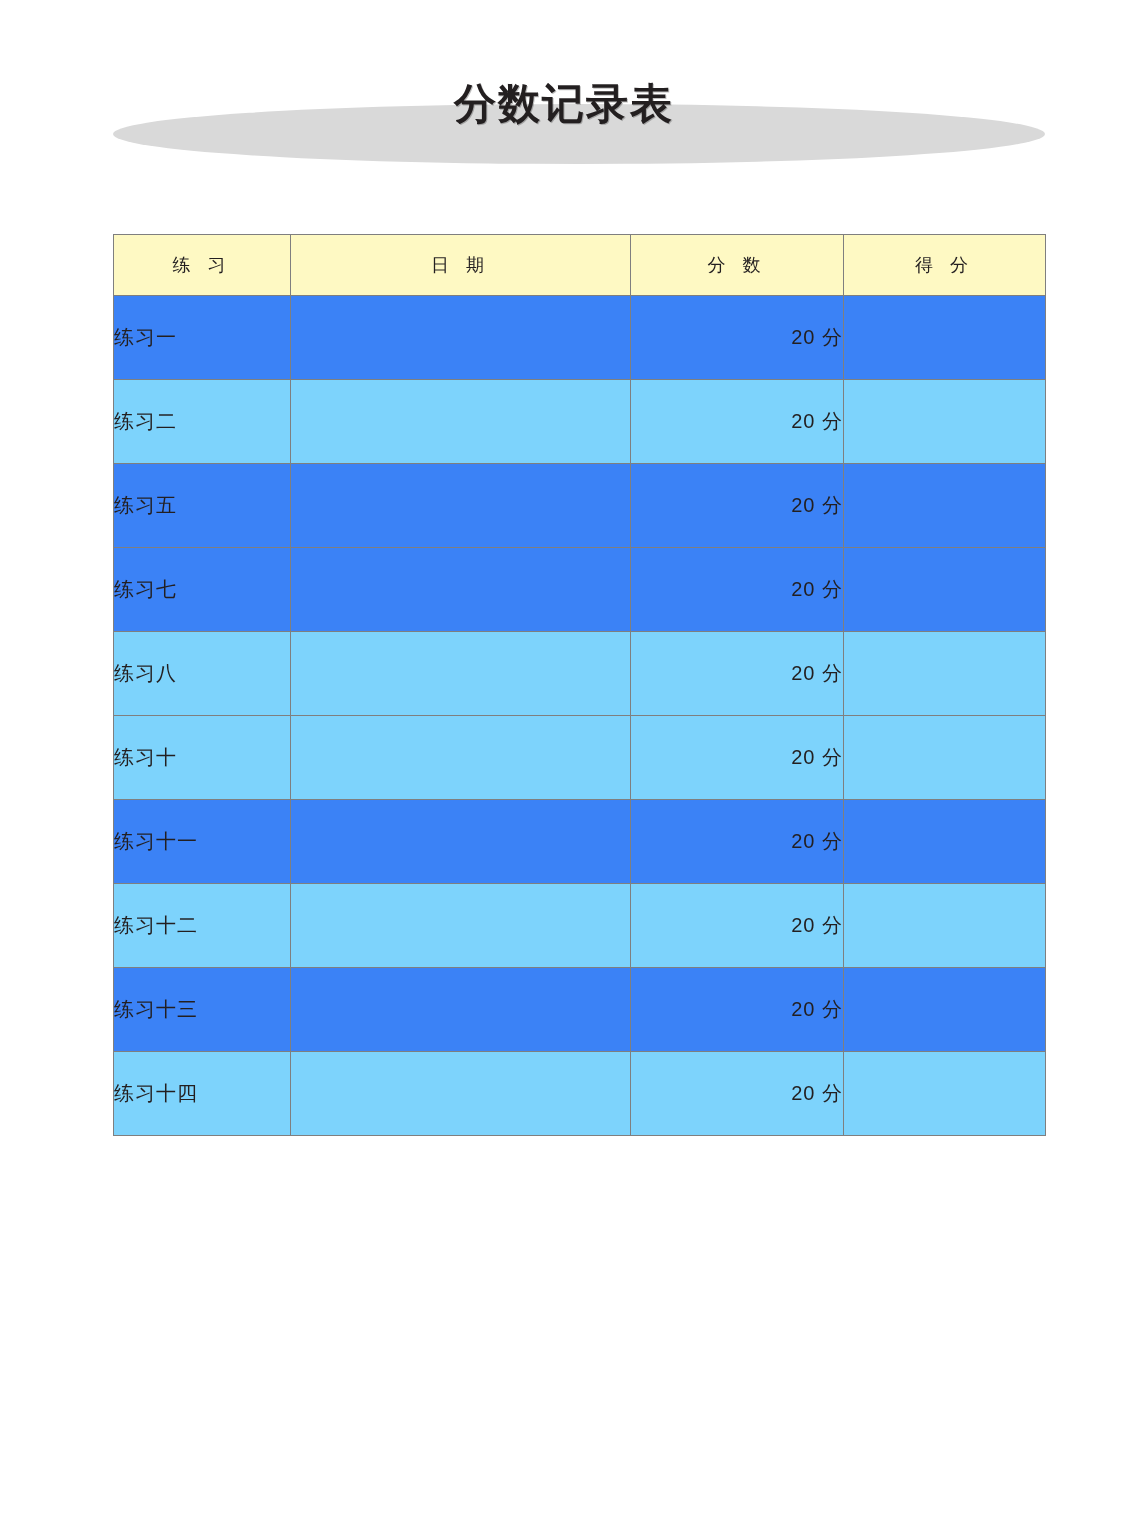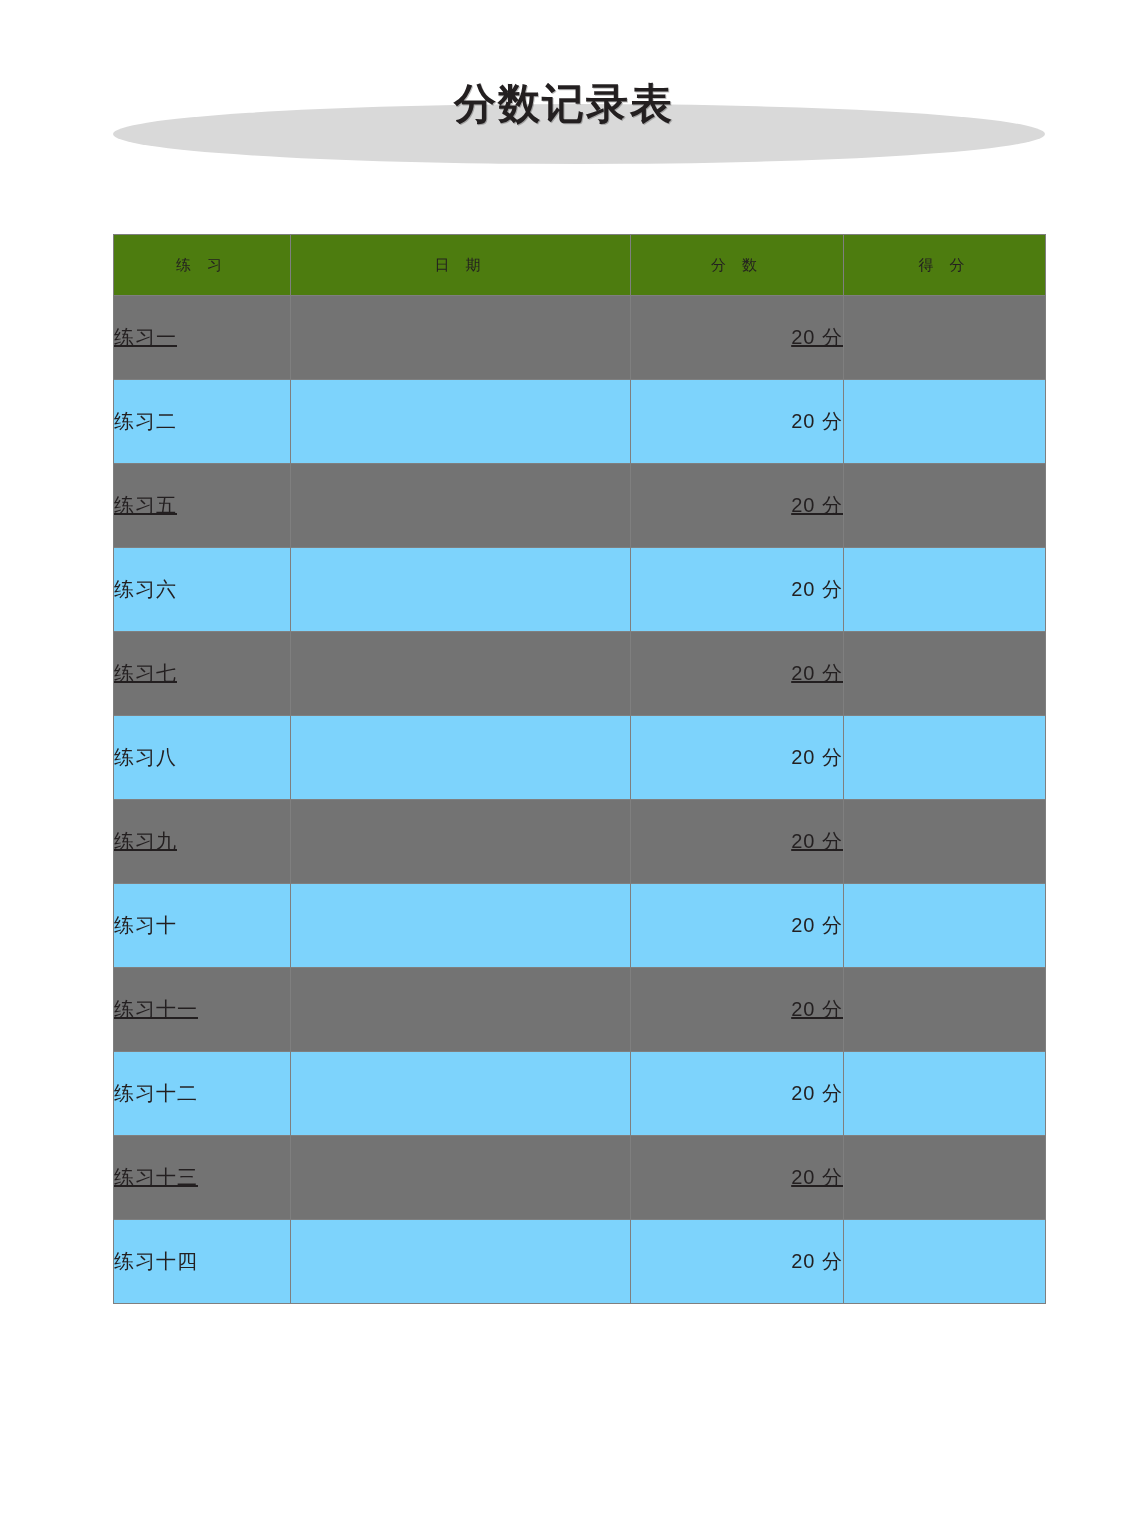--- a/index.html
+++ b/index.html
@@ -70,23 +70,23 @@
   table.score-table th,
   table.score-table td {
     border: 1px solid #7f7f7f;
     padding: 0;
     height: 83px;
     vertical-align: middle;
     font-size: 20px;
     font-weight: normal;
   }
   table.score-table thead th {
-    background: #4d7c0f;
+    background: #fef9c3;
     height: 60px;
-    font-size: 15px;
+    font-size: 18px;
     letter-spacing: 6px;
     text-align: center;
     color: #231f20;
   }
   col.c-ex { width: 177px; }
   col.c-date { width: 340px; }
   col.c-score { width: 213px; }
   col.c-got { width: 202px; }
 
   td.cell-ex {
@@ -97,21 +97,21 @@
   }
   td.cell-date { }
   td.cell-score {
     text-align: right;
     font-size: 22px;
     letter-spacing: 1px;
   }
   td.cell-got { }
 
   tr.row-shaded td { background: #7dd3fc; }
-  tr.row-plain td { background: #737373; text-decoration: underline; }
+  tr.row-plain td { background: #3b82f6; }
 </style>
 </head>
 <body>
 
 <div class="page">
 
   <div class="title-wrap">
     <div class="title-ellipse"></div>
     <div class="title-text">分数记录表</div>
   </div>
@@ -144,40 +144,28 @@
           <td class="cell-date"></td>
           <td class="cell-score">20 分</td>
           <td class="cell-got"></td>
         </tr>
         <tr class="row-plain">
           <td class="cell-ex">练习五</td>
           <td class="cell-date"></td>
           <td class="cell-score">20 分</td>
           <td class="cell-got"></td>
         </tr>
-        <tr class="row-shaded">
-          <td class="cell-ex">练习六</td>
-          <td class="cell-date"></td>
-          <td class="cell-score">20 分</td>
-          <td class="cell-got"></td>
-        </tr>
         <tr class="row-plain">
           <td class="cell-ex">练习七</td>
           <td class="cell-date"></td>
           <td class="cell-score">20 分</td>
           <td class="cell-got"></td>
         </tr>
         <tr class="row-shaded">
           <td class="cell-ex">练习八</td>
-          <td class="cell-date"></td>
-          <td class="cell-score">20 分</td>
-          <td class="cell-got"></td>
-        </tr>
-        <tr class="row-plain">
-          <td class="cell-ex">练习九</td>
           <td class="cell-date"></td>
           <td class="cell-score">20 分</td>
           <td class="cell-got"></td>
         </tr>
         <tr class="row-shaded">
           <td class="cell-ex">练习十</td>
           <td class="cell-date"></td>
           <td class="cell-score">20 分</td>
           <td class="cell-got"></td>
         </tr>

